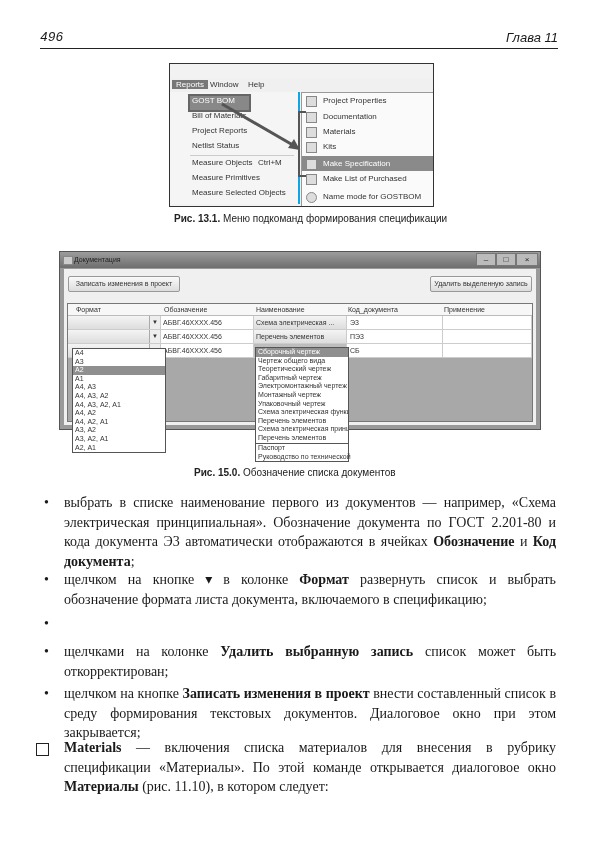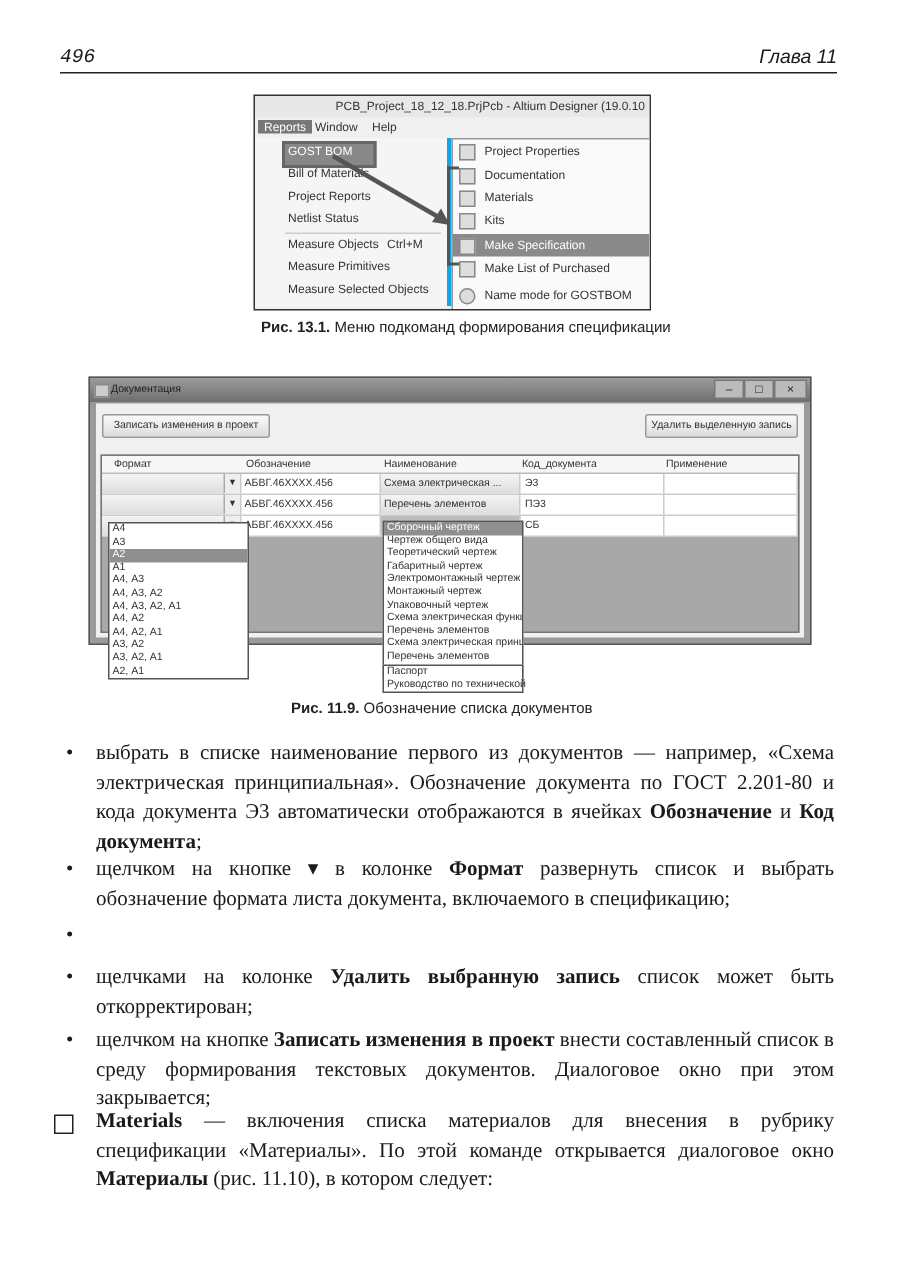--- a/index.html
+++ b/index.html
@@ -7,21 +7,21 @@
   .hdr { position:absolute; left:40px; top:30px; width:518px; height:18px; border-bottom:1.5px solid #222; font-family:"Liberation Sans", sans-serif; font-style:italic; font-size:13px; }
   .hdr .l { position:absolute; left:0; top:0;font-family:Liberation Mono, monospace; }
   .hdr .r { position:absolute; right:0; top:0; }
 
   
   .fig1 { position:absolute; left:169px; top:63px; width:263px; height:142px; border:1px solid #333; background:#f2f2f2; font-family:"Liberation Sans", sans-serif; font-size:8px; color:#333; overflow:hidden; }
   .fig1 .title { position:absolute; left:0; right:0; top:0; height:14px; background:#e8e8e8; text-align:right; padding-right:3px; line-height:14px; font-size:8px; }
   .fig1 .menubar { position:absolute; left:0; right:0; top:14px; height:14px; background:#f0f0f0; }
   .fig1 .menubar span { position:absolute; top:2px; }
   .fig1 .menubar .active { background:#777; color:#fff; padding:0 4px; }
-  .fig1 .menu1 { position:absolute; left:0; top:28px; width:128px; height:112px; background:#f5f5f5; border-right:4px solid #0ea5e9; }
+  .fig1 .menu1 { position:absolute; left:0; top:28px; width:128px; height:112px; background:#f5f5f5; border-right:2px solid #0ea5e9; }
   .fig1 .mi { position:absolute; left:22px; height:14px; line-height:14px; white-space:nowrap; }
   .fig1 .menu2 { position:absolute; left:131px; top:28px; width:131px; height:114px; background:#fafafa; border:1px solid #999; }
   .fig1 .mi2 { position:absolute; left:21px; height:15px; line-height:15px; white-space:nowrap; }
   .fig1 .hl { position:absolute; left:0; right:0; height:15px; background:#8a8a8a; }
   .fig1 .ic { position:absolute; left:4px; width:9px; height:9px; border:1px solid #888; background:#ddd; }
 
   .cap { position:absolute; font-family:"Liberation Sans", sans-serif; font-size:10px; color:#222; white-space:nowrap; }
   .cap b { font-weight:bold; }
 
   
@@ -51,21 +51,20 @@
 </style>
 </head>
 <body>
 
 <div class="hdr">
   <span class="l">496</span>
   <span class="r">Глава 11</span>
 </div>
 
 <div class="fig1">
-  <div class="title">PCB_Project_18_12_18.PrjPcb - Altium Designer (19.0.10</div>
   <div class="menubar">
     <span class="active" style="left:2px">Reports</span>
     <span style="left:40px">Window</span>
     <span style="left:78px">Help</span>
   </div>
   <div class="menu1">
     <div class="mi" style="top:2px;left:18px;border:2px solid #666;padding:0 14px 0 2px;line-height:10px;background:#888;color:#fff">GOST BOM</div>
     <div class="mi" style="top:17px">Bill of Materials</div>
     <div class="mi" style="top:32px">Project Reports</div>
     <div class="mi" style="top:47px">Netlist Status</div>
@@ -176,21 +175,21 @@
     <div>Перечень элементов</div>
     <div>Схема электрическая принц</div>
     <div>Перечень элементов</div>
     <div style="text-align:right">...ская соедин</div>
   </div>
   <div class="dd" style="left:196px;top:192px;width:92px">
     <div>Паспорт</div>
     <div>Руководство по технической</div>
   </div>
 </div>
-<div class="cap" style="left:194px;top:467px"><b>Рис. 11.9.</b> <span>Обозначение списка документов</span></div>
+<div class="cap" style="left:194px;top:467px"><b>Рис. 15.0.</b> <span>Обозначение списка документов</span></div>
 
 <div class="txt" style="top:493px"><span class="bullet">•</span><span>выбрать в списке наименование первого из документов — например, «Схема электрическая принципиальная». Обозначение документа по ГОСТ 2.201-80 и кода документа Э3 автоматически отображаются в ячейках </span><b>Обозначение</b><span> и </span><b>Код документа</b><span>;</span></div>
 <div class="txt" style="top:570px"><span class="bullet">•</span><span>щелчком на кнопке ▾ в колонке </span><b>Формат</b><span> развернуть список и выбрать обозначение формата листа документа, включаемого в спецификацию;</span></div>
 <div class="txt" style="top:614px"><span class="bullet">•</span></div>
 <div class="txt" style="top:642px"><span class="bullet">•</span><span>щелчками на колонке </span><b>Удалить выбранную запись</b><span> список может быть откорректирован;</span></div>
 <div class="txt" style="top:684px"><span class="bullet">•</span><span>щелчком на кнопке </span><b>Записать изменения в проект</b><span> внести составленный список в среду формирования текстовых документов. Диалоговое окно при этом закрывается;</span></div>
 <span class="sq" style="top:743px"></span>
 <div class="txt" style="top:738px;left:64px"><b>Materials</b><span> — включения списка материалов для внесения в рубрику спецификации «Материалы». По этой команде открывается диалоговое окно </span><b>Материалы</b><span> (рис. 11.10), в котором следует:</span></div>
 
 </body></html>

